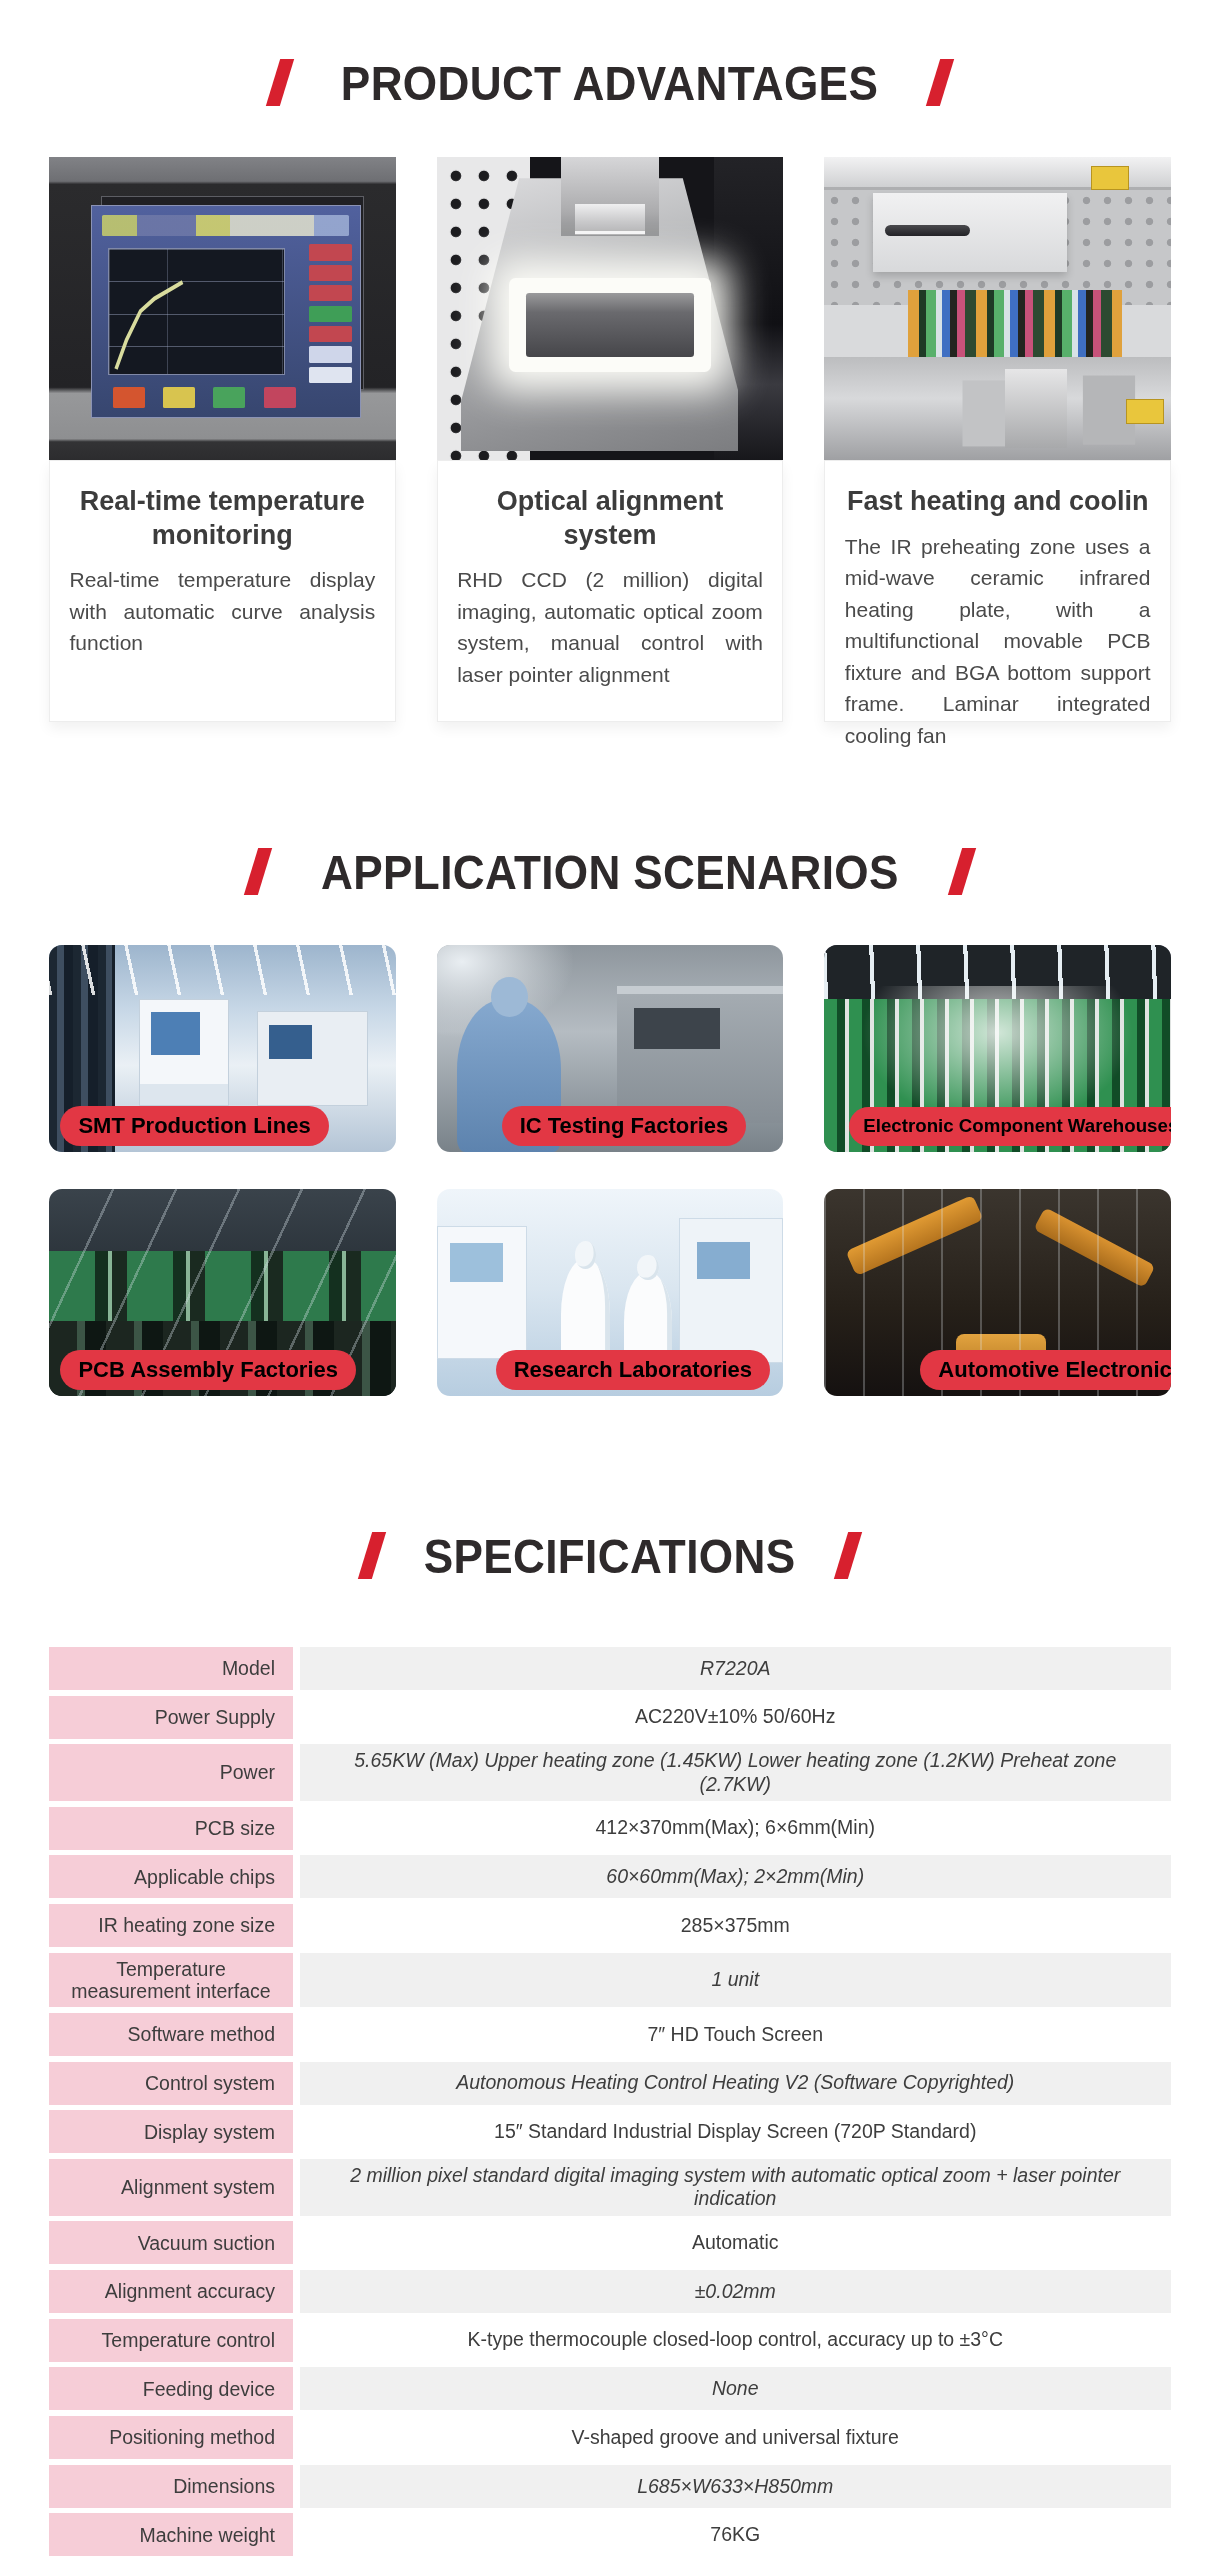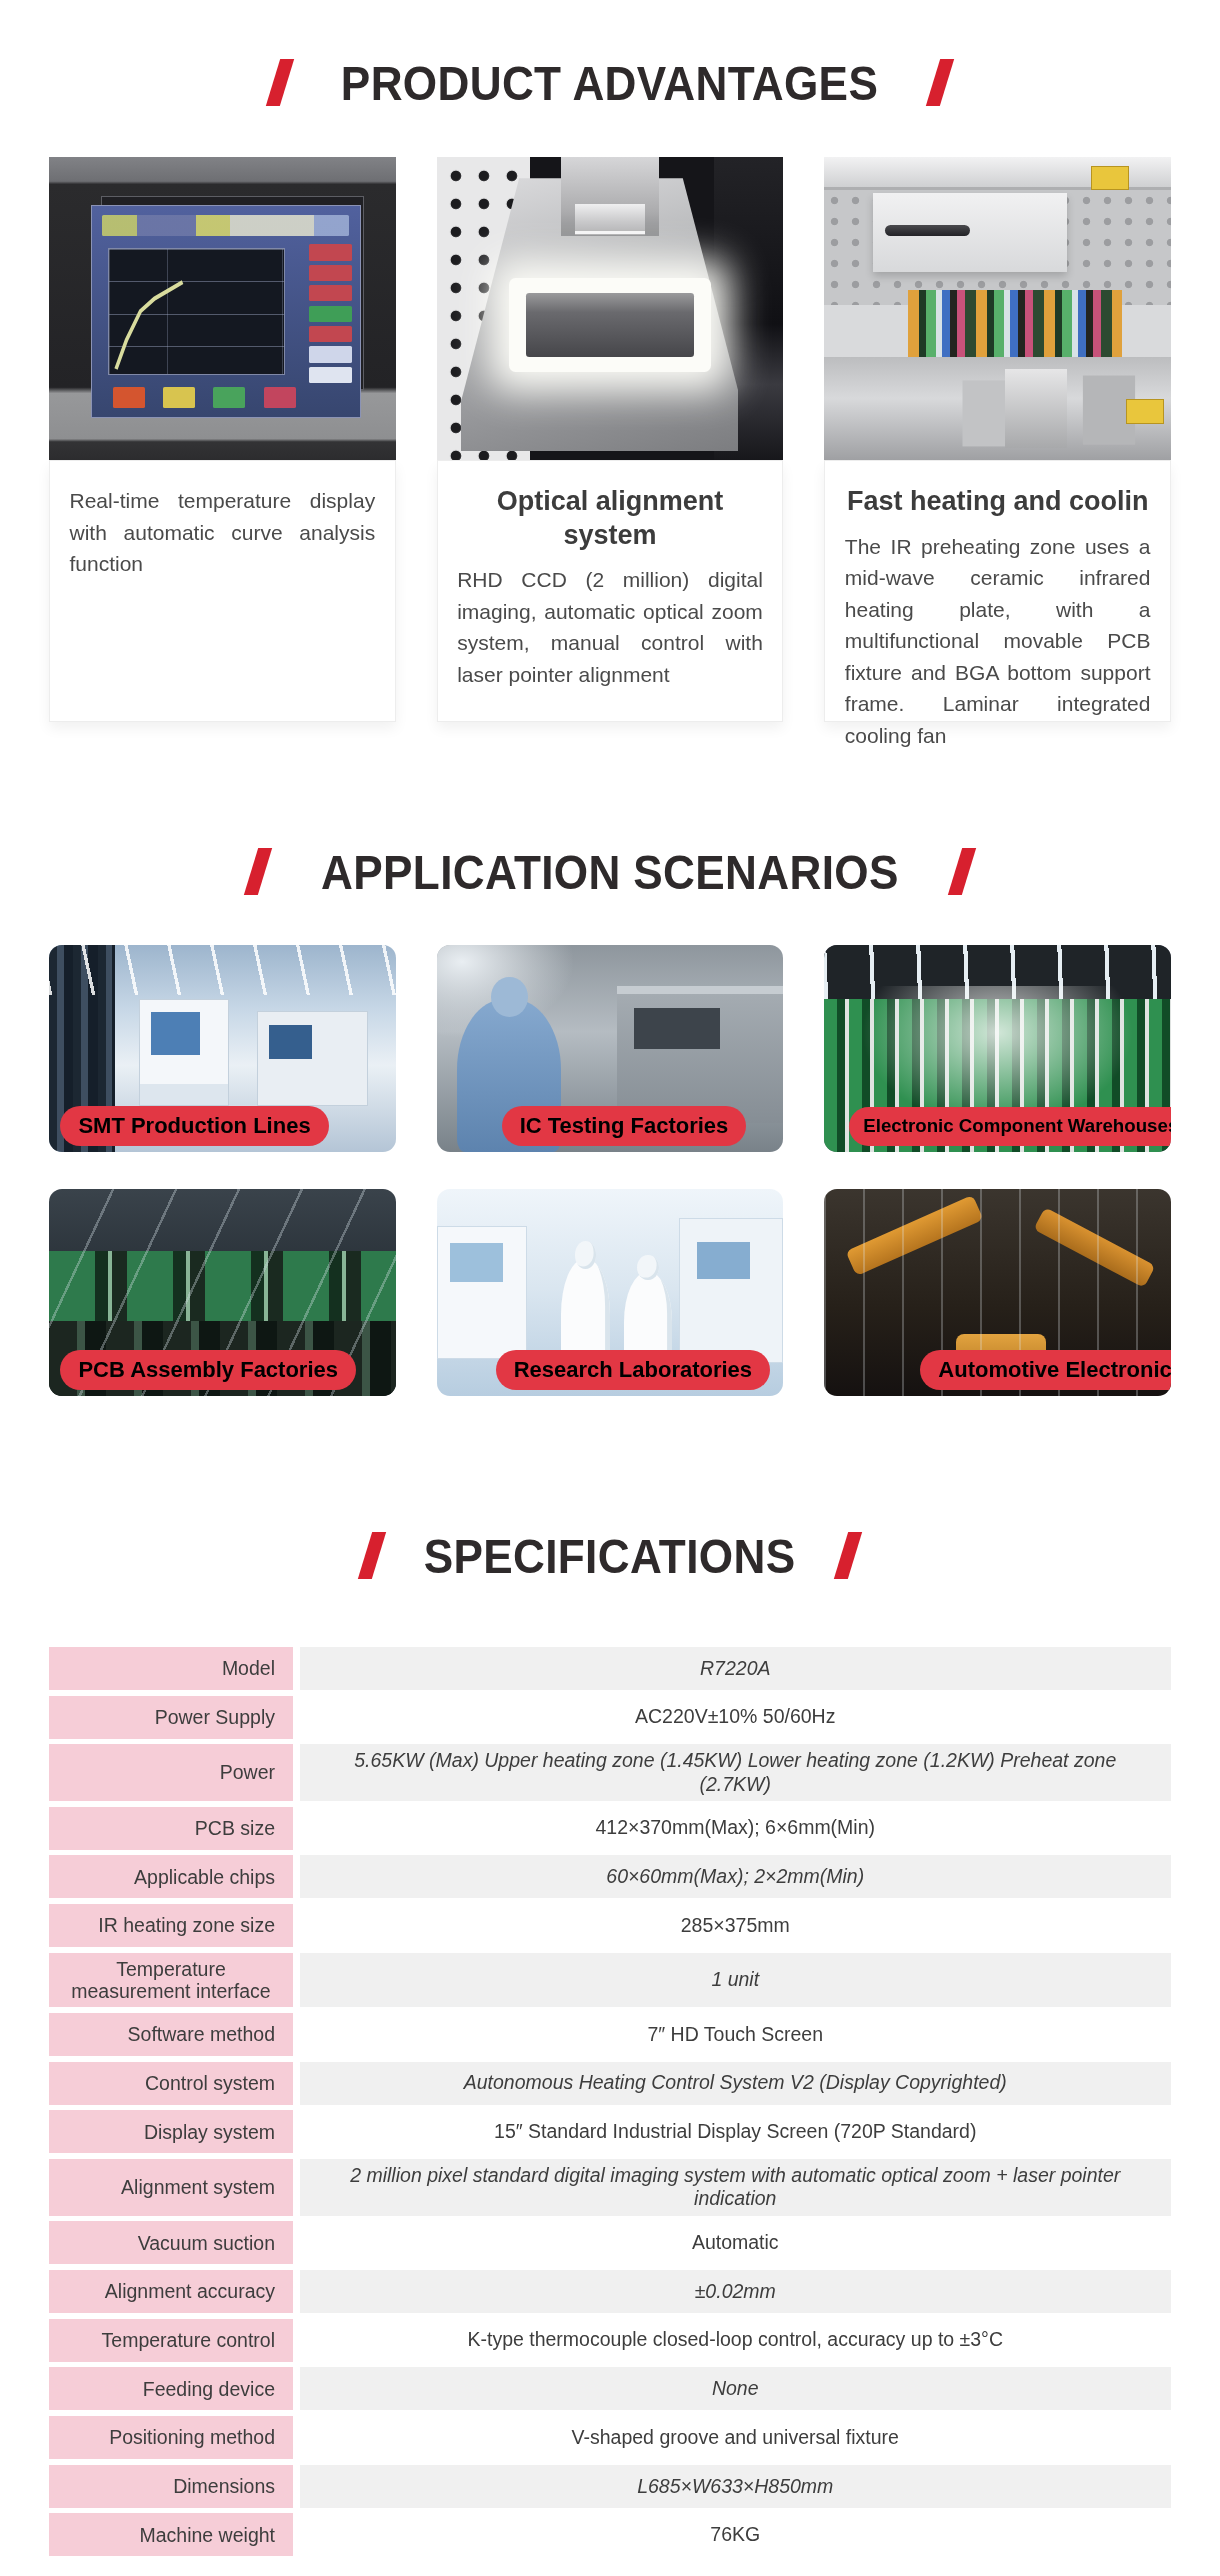--- a/index.html
+++ b/index.html
@@ -215,20 +215,21 @@
             </div>
             <div class="p1-chips">
               <i style="background:#d4552f"></i>
               <i style="background:#d8c44f"></i>
               <i style="background:#49a35c"></i>
               <i style="background:#c2455e"></i>
             </div>
           </div>
         </div>
     <div class="adv-text">
+      <div class="adv-title">Real-time temperature monitoring</div>
       <div class="adv-body">Real-time temperature display with automatic curve analysis function</div>
     </div>
   </div>
 
   <div class="adv-card">
     <div class="adv-photo p2">
           <div class="p2-dots"></div>
           <div class="p2-dark"></div>
           <div class="p2-box"></div>
           <div class="p2-bracket">
@@ -411,21 +412,21 @@
     <div class="spec-value">
             <span>7″ HD Touch Screen</span>
           </div>
   </div>
 
   <div class="spec-row alt">
     <div class="spec-label">
             <span>Control system</span>
           </div>
     <div class="spec-value">
-            <span>Autonomous Heating Control System V2 (Display Copyrighted)</span>
+            <span>Autonomous Heating Control Heating V2 (Software Copyrighted)</span>
           </div>
   </div>
 
   <div class="spec-row">
     <div class="spec-label">
             <span>Display system</span>
           </div>
     <div class="spec-value">
             <span>15″ Standard Industrial Display Screen (720P Standard)</span>
           </div>

